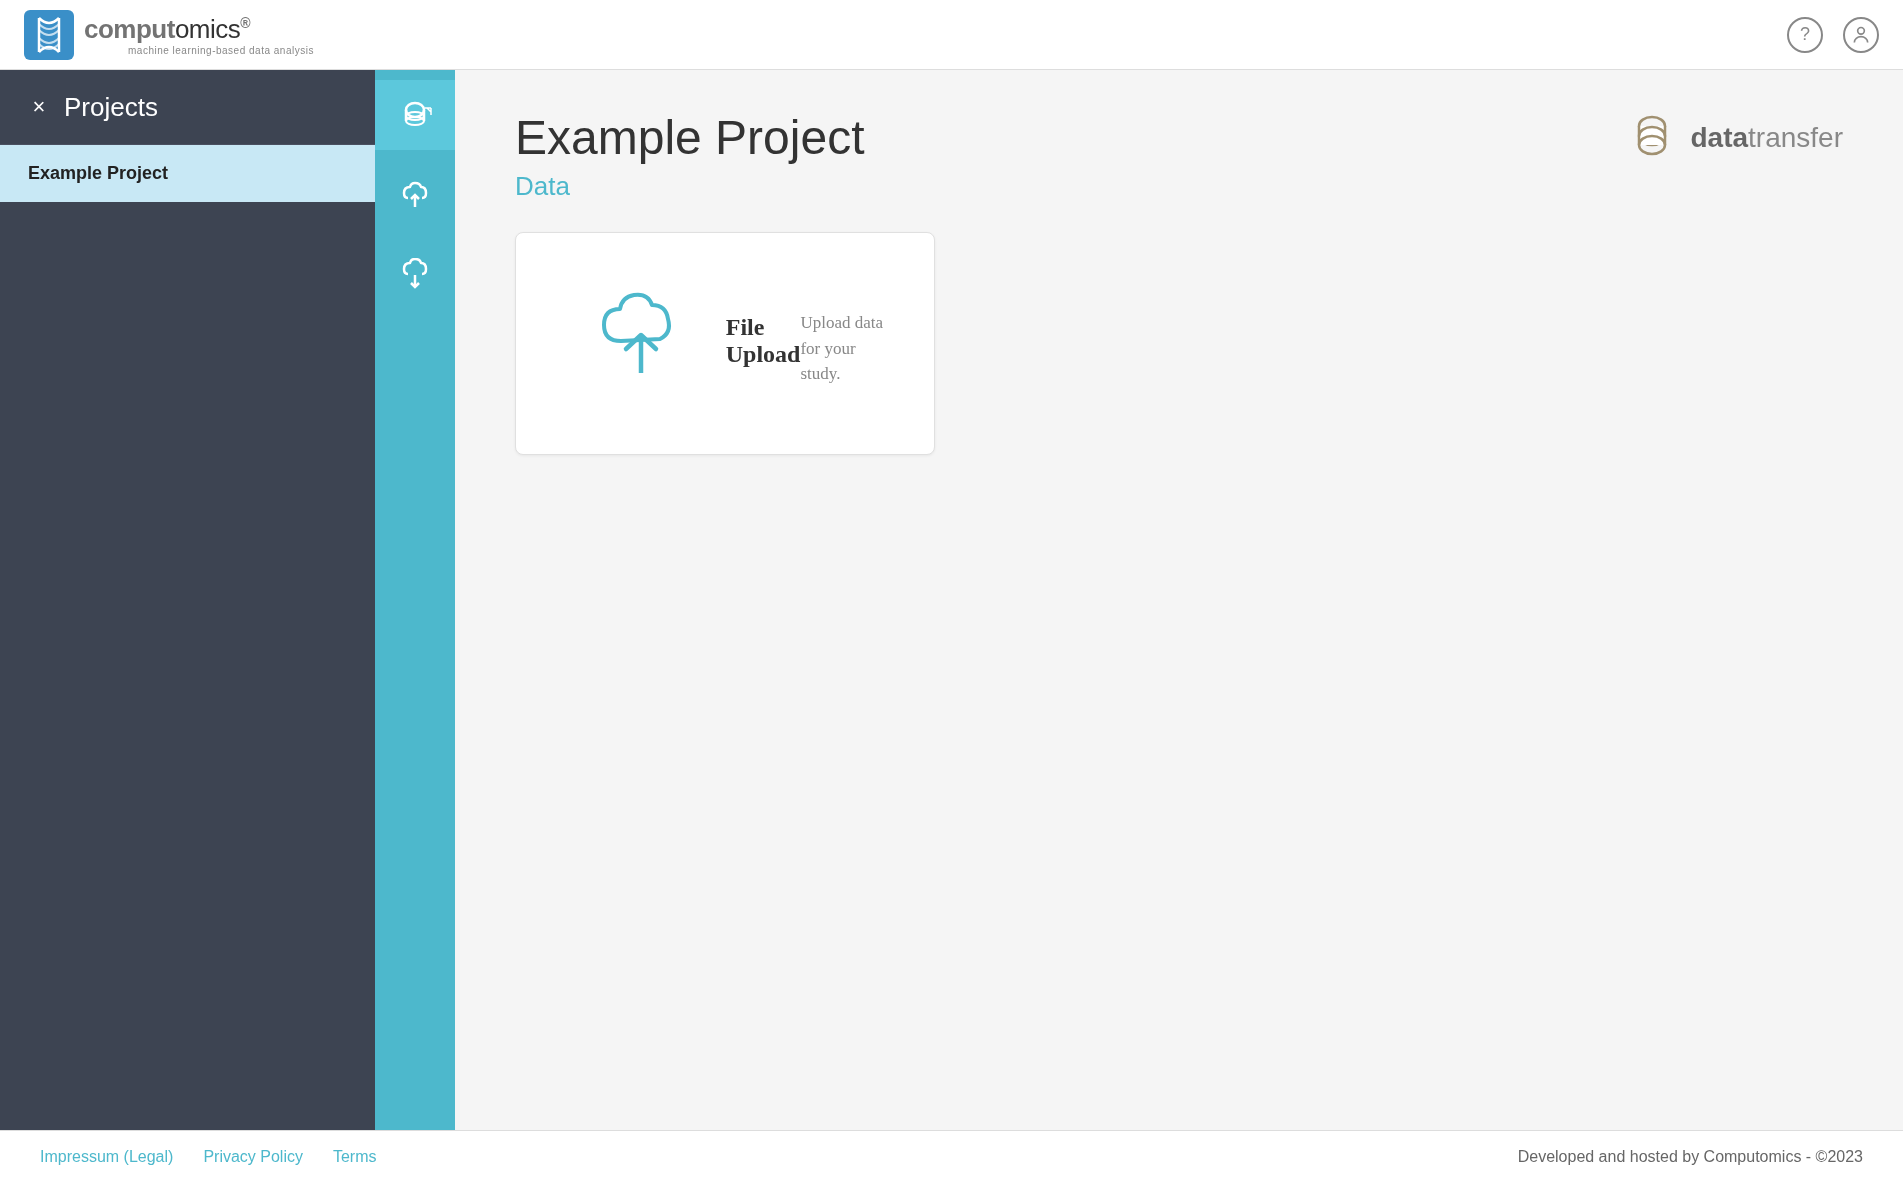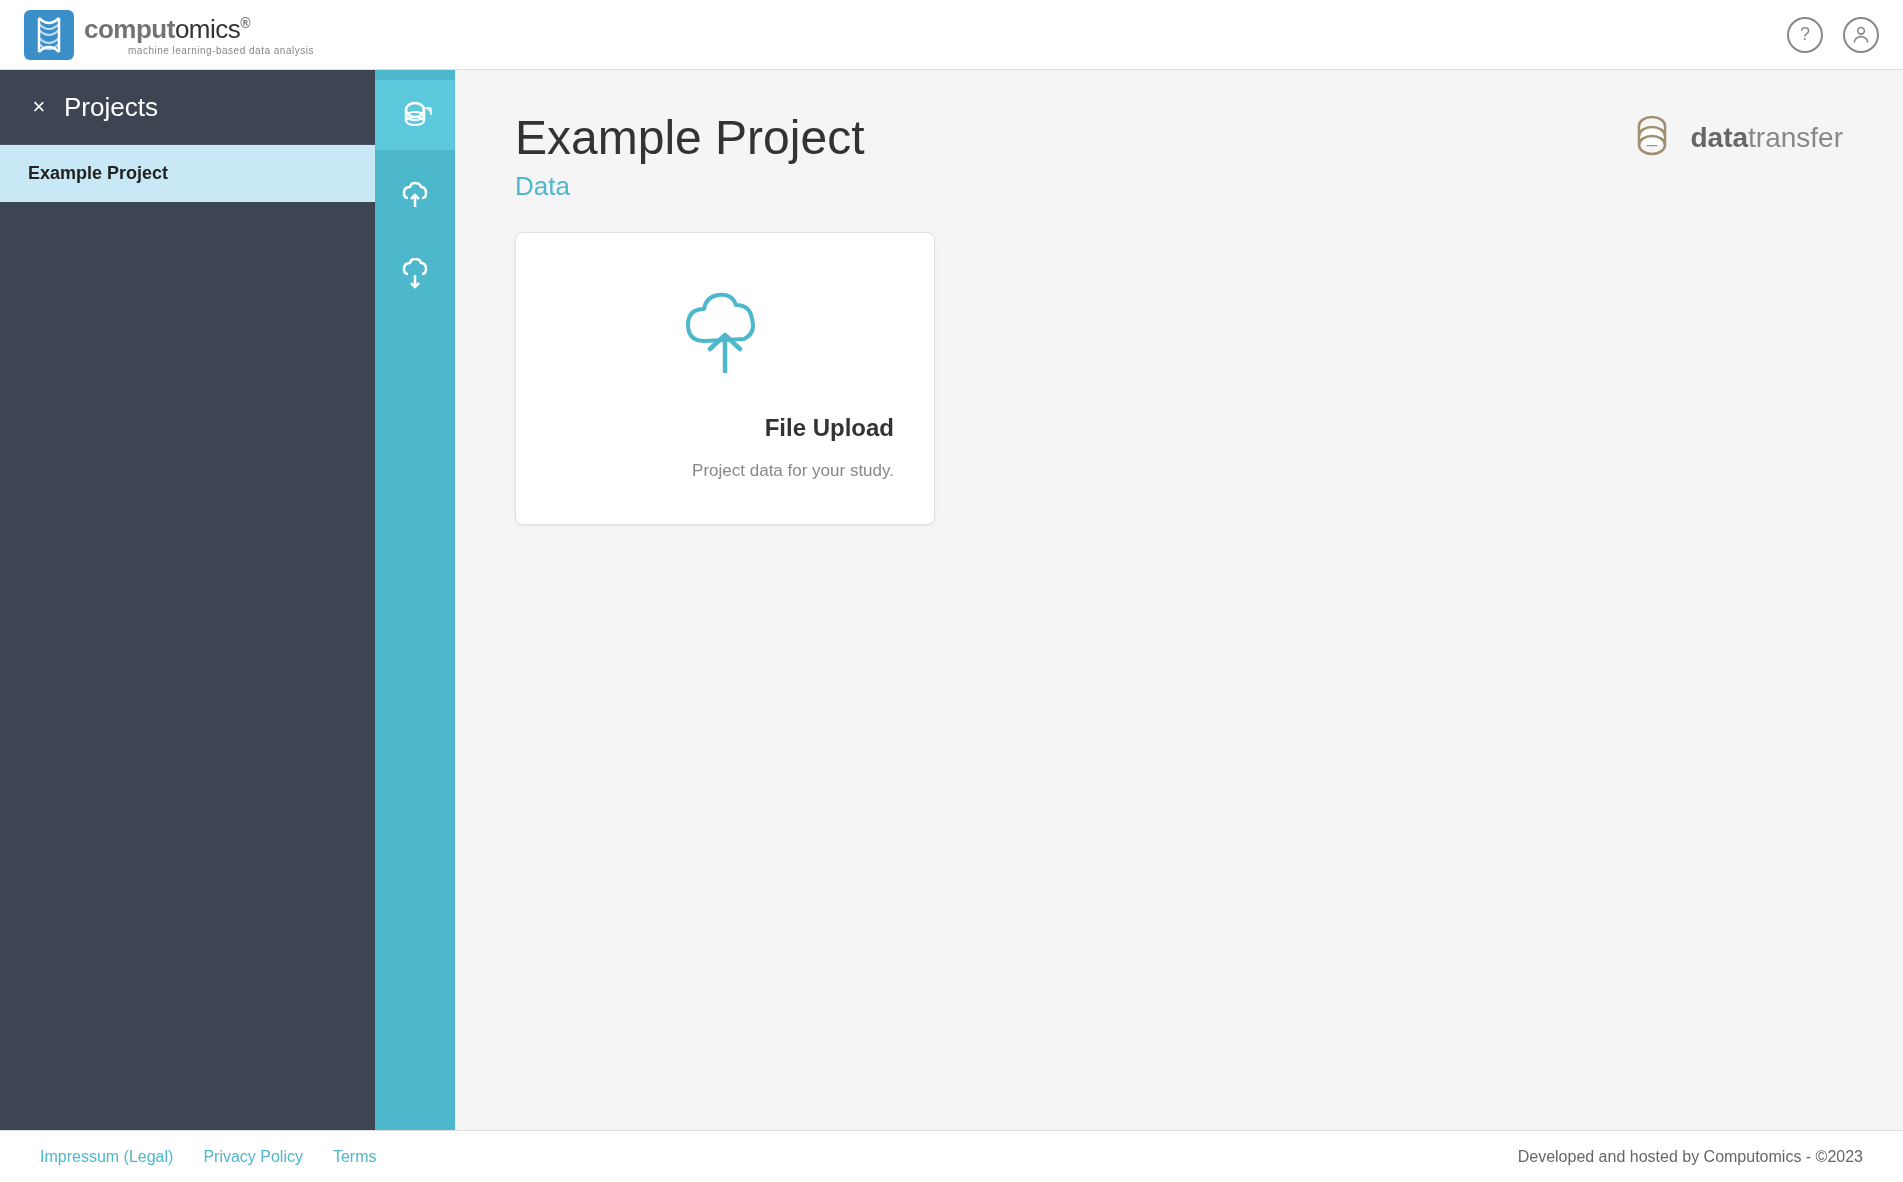--- a/index.html
+++ b/index.html
@@ -186,24 +186,25 @@
       gap: 40px;
       margin-top: 10px;
     }
     .card {
       background: #fff;
       border-radius: 8px;
       border: 1px solid #e0e0e0;
       width: 420px;
       padding: 50px 40px 40px 40px;
       display: flex;
-      flex-direction: column;
-      align-items: flex-end;
+      flex-direction: row;
+      align-items: center;
       cursor: pointer;
       box-shadow: 0 1px 3px rgba(0,0,0,0.06);
+      font-family: Liberation Serif, serif;
     }
     .card-icon-wrap {
       width: 100%;
       display: flex;
       justify-content: center;
       margin-bottom: 36px;
     }
     .card-title {
       font-size: 24px;
       font-weight: 700;
@@ -344,21 +345,21 @@
 
       <div class="card">
         <div class="card-icon-wrap">
           <svg width="110" height="95" viewBox="0 0 110 95" fill="none">
             <path d="M35 58 Q18 58 18 42 Q18 26 34 26 Q36 14 48 12 Q62 10 66 22 Q80 22 82 36 Q86 50 74 56 L35 58Z" stroke="#4db8cc" stroke-width="4" fill="none" stroke-linejoin="round"></path>
             <line x1="55" y1="90" x2="55" y2="52" stroke="#4db8cc" stroke-width="4.5"></line>
             <polyline points="40,66 55,52 70,66" stroke="#4db8cc" stroke-width="4.5" fill="none" stroke-linejoin="round" stroke-linecap="round"></polyline>
           </svg>
         </div>
         <div class="card-title">File Upload</div>
-        <div class="card-desc">Project data for your study.</div>
+        <div class="card-desc">Upload data for your study.</div>
       </div>
 
     </div>
   </div>
 </div>
 
 <div class="footer">
   <div class="footer-links">
     <a class="footer-link">Impressum (Legal)</a>
     <a class="footer-link">Privacy Policy</a>

